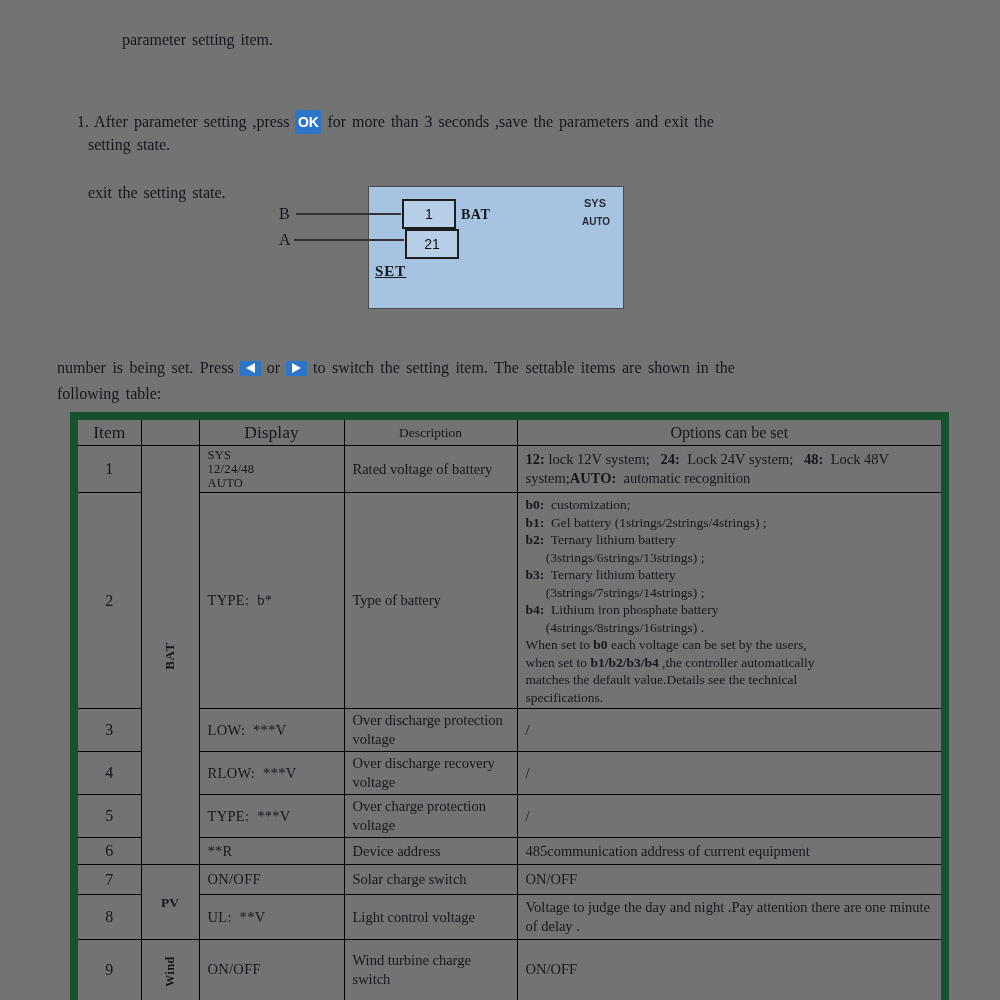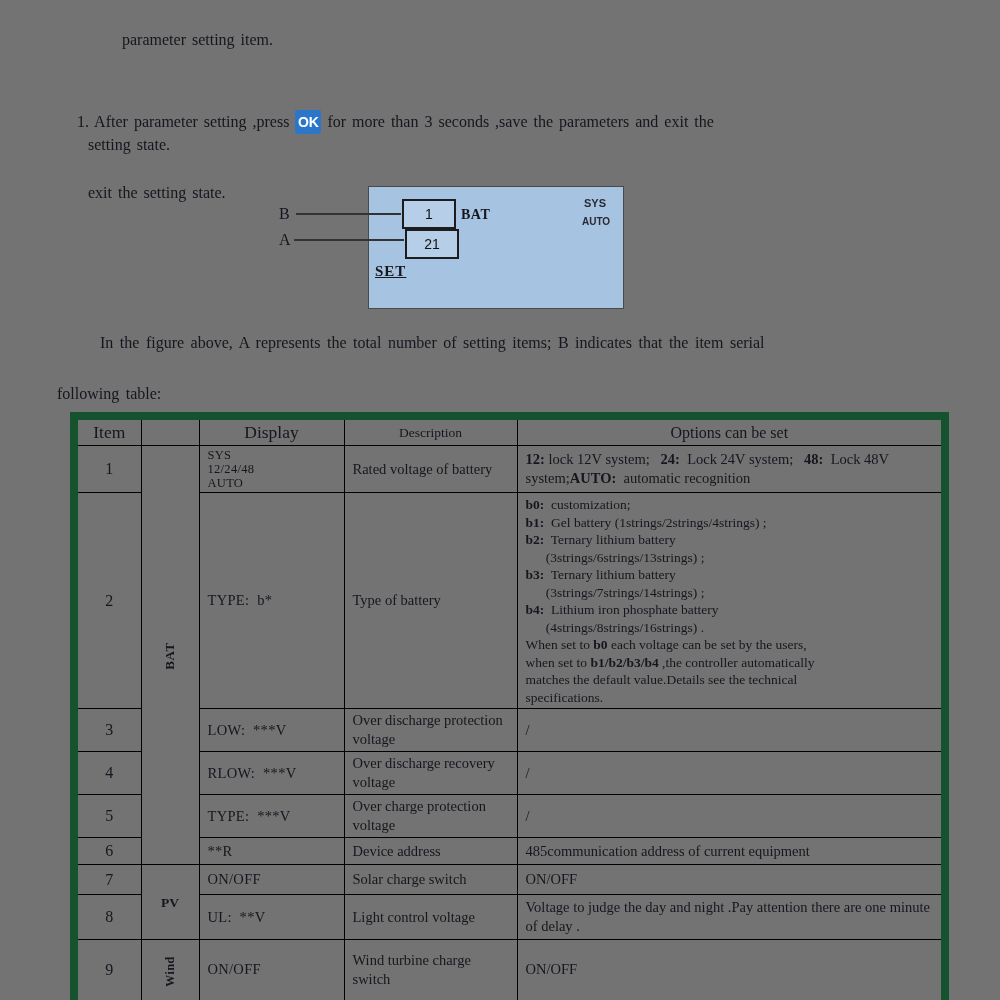--- a/index.html
+++ b/index.html
@@ -107,22 +107,26 @@
     <div class="abs bat-label">BAT</div>
     <div class="abs sys-label">SYS</div>
     <div class="abs auto-label">AUTO</div>
     <div class="abs set-label">SET</div>
   </div>
   <div class="abs pointer-label" style="left:279px; top:205px">B</div>
   <div class="abs pointer-label" style="left:279px; top:231px">A</div>
   <div class="abs conn" style="left:296px; top:213px; width:105px"></div>
   <div class="abs conn" style="left:294px; top:239px; width:110px"></div>
 
-  <div class="para abs" style="left:100px; top:334px">
-    <span>In the figure above, A represents the total number of setting items; B indicates that the item serial</span>
+  <div class="para abs" style="left:57px; top:359px">
+    <span>number is being set. Press</span><span class="key arrow">
+        <span class="tri left"></span>
+      </span><span>or</span><span class="key arrow">
+        <span class="tri right"></span>
+      </span><span>to switch the setting item. The settable items are shown in the</span>
   </div>
   <div class="para abs" style="left:57px; top:385px">
     <span>following table:</span>
   </div>
 
   <table class="settings-table">
     <colgroup>
       <col style="width:67px">
         <col style="width:58px">
         <col style="width:145px">

